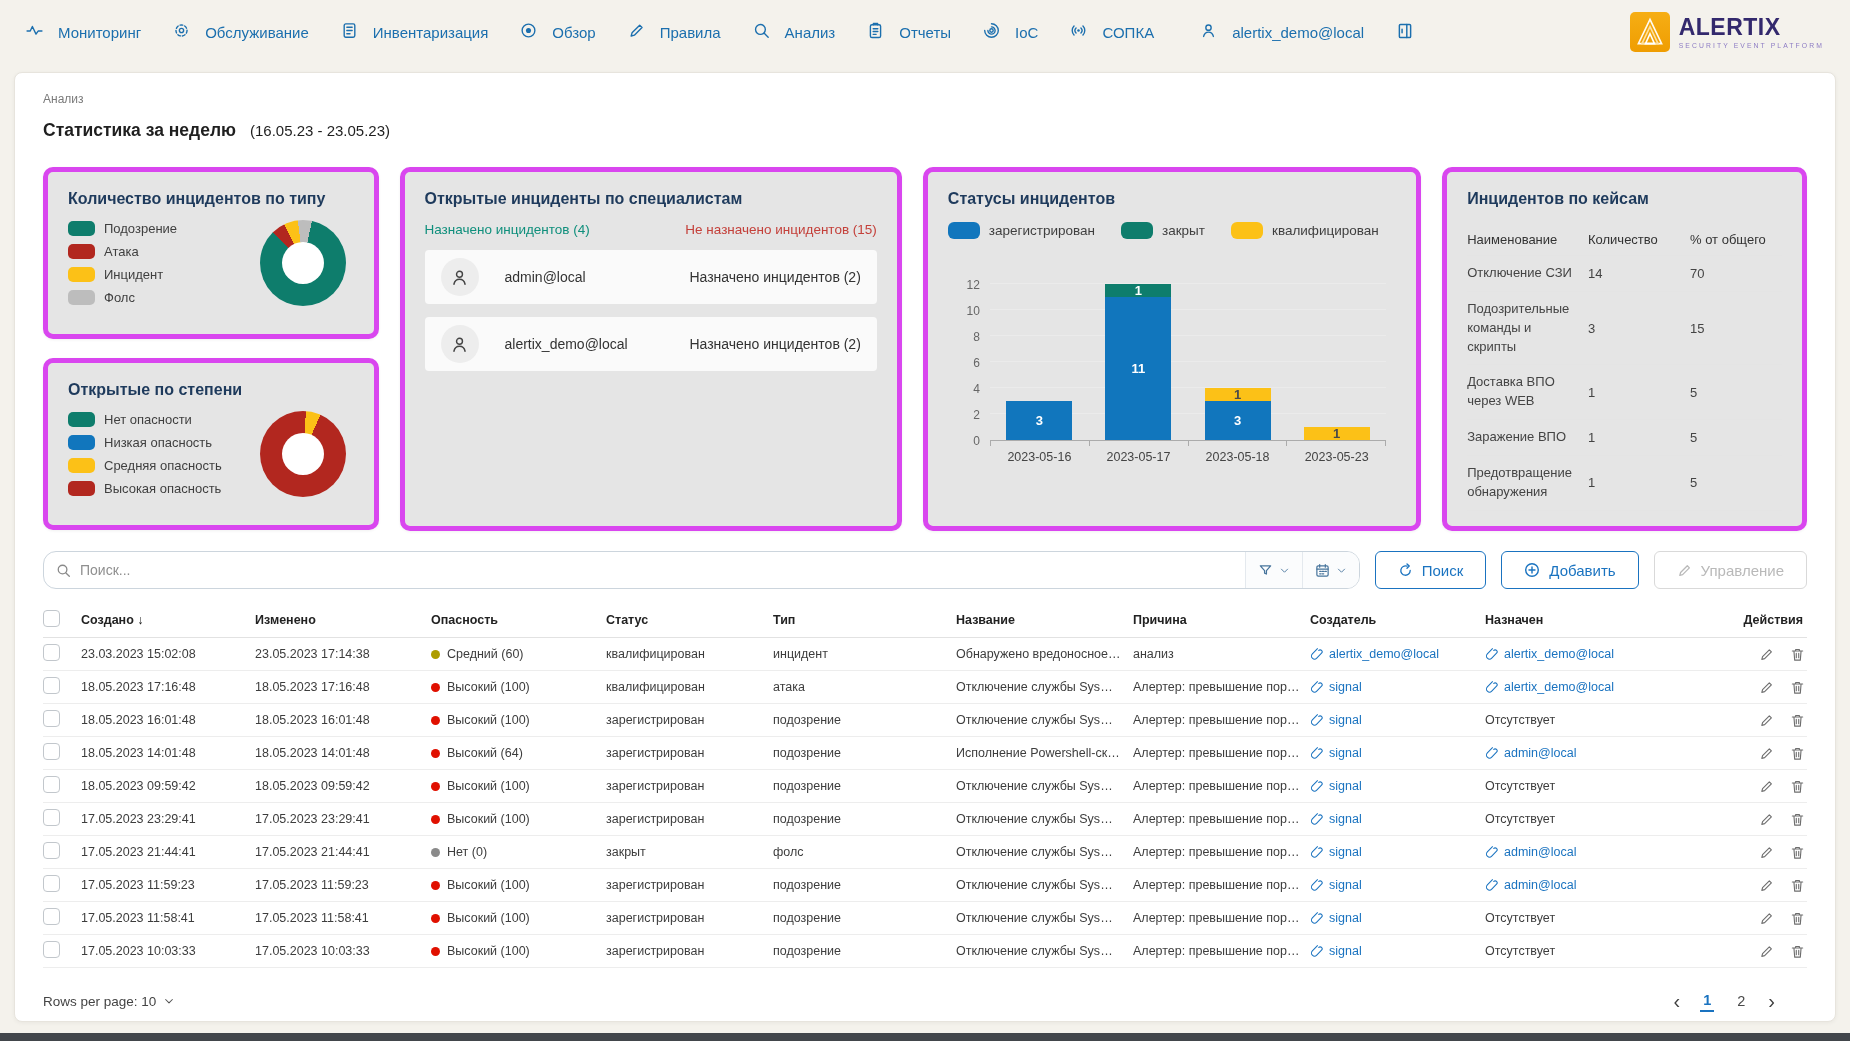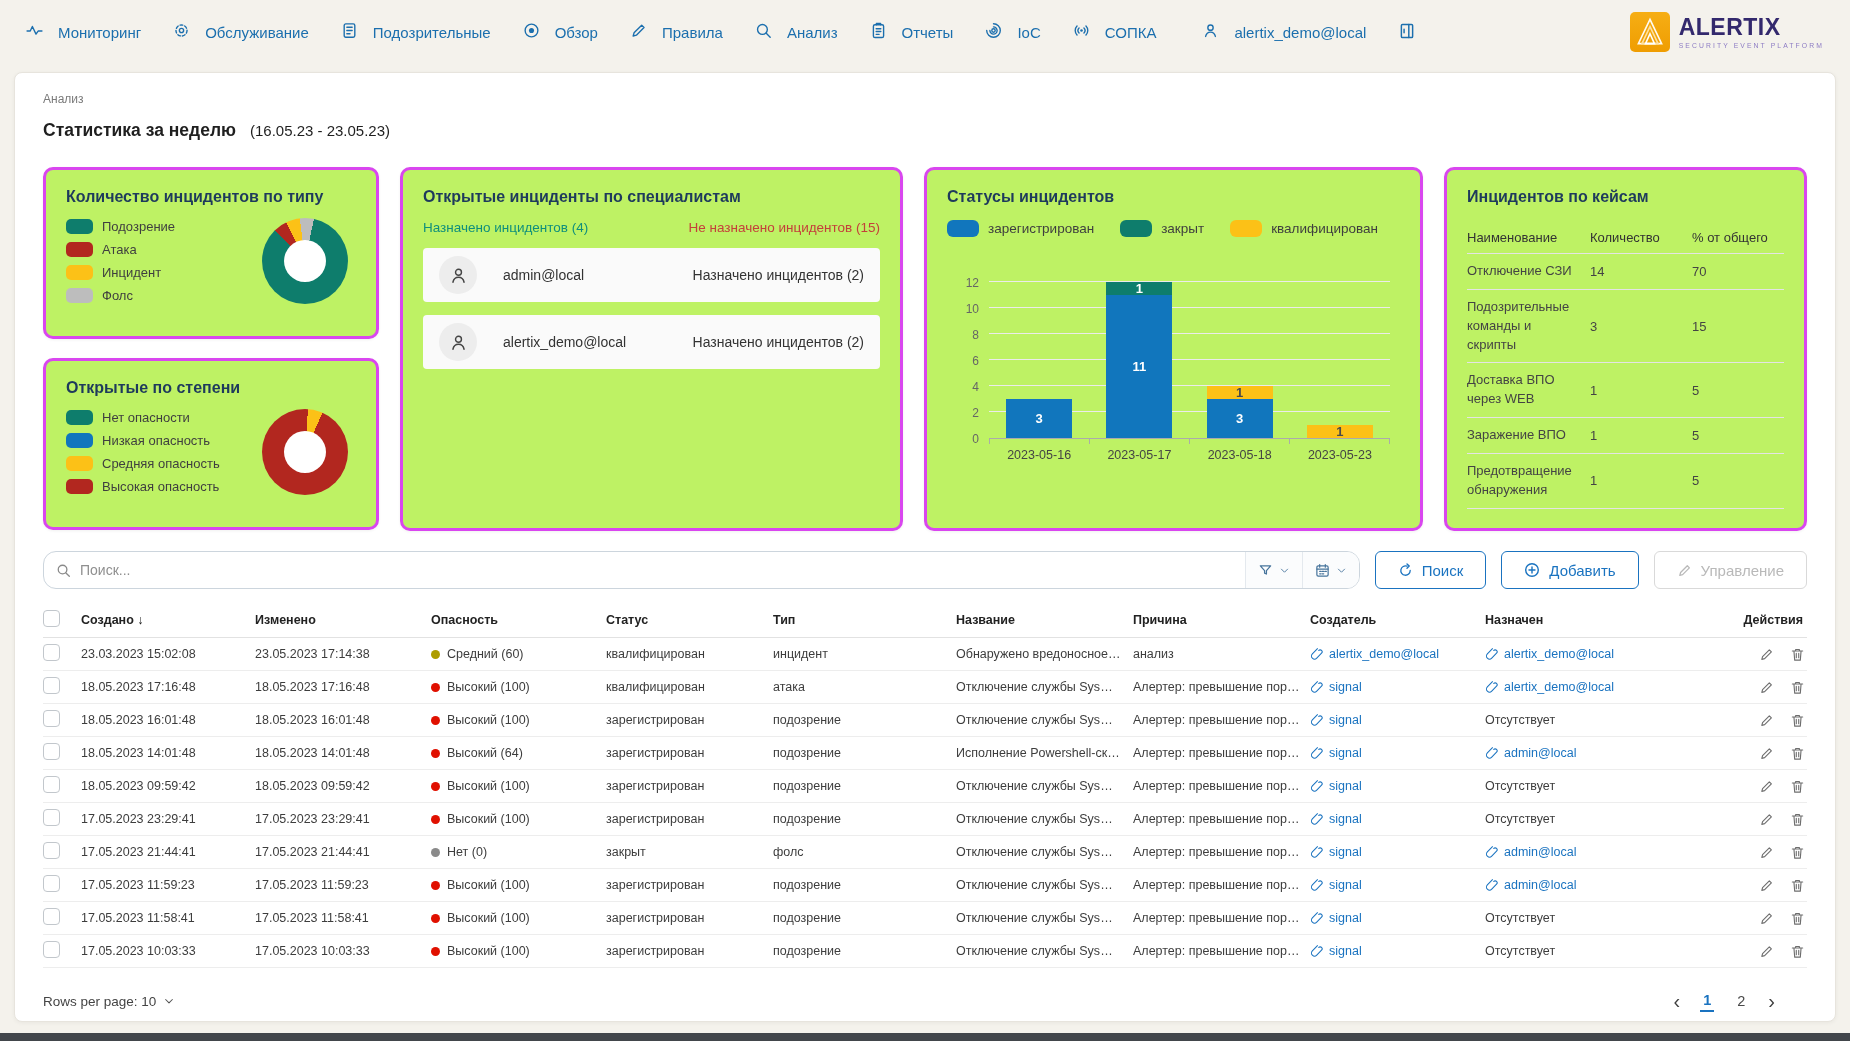--- a/index.html
+++ b/index.html
@@ -19,21 +19,21 @@
   .logo-text .t1{font-size:23px;font-weight:800;color:#33296d;letter-spacing:.5px;line-height:1;}
   .logo-text .t2{font-size:6.8px;letter-spacing:2.1px;color:#8d7cc4;margin-top:3px;}
   
   .main{position:absolute;left:14px;right:14px;top:72px;bottom:19px;background:#fff;border:1px solid #e7e4dd;border-radius:8px;box-shadow:0 1px 4px rgba(0,0,0,.05);padding:16px 28px 0 28px;overflow:hidden;}
   .breadcrumb{font-size:12px;color:#7a7a7a;margin-top:3px;}
   .page-head{margin-top:14px;display:flex;align-items:baseline;gap:14px;}
   .page-title{font-size:17.5px;font-weight:700;color:#1f1f1f;}
   .page-period{font-size:15px;color:#1f1f1f;}
   
   .cards-row{margin-top:26px;display:flex;gap:21px;align-items:stretch;height:364px;}
-  .card{background:#bef264;border:3px solid #d946ef;border-radius:10px;box-shadow:0 1px 3px rgba(0,0,0,.06);padding:18px 20px;}
+  .card{background:#e5e5e5;border:5px solid #d946ef;border-radius:10px;box-shadow:0 1px 3px rgba(0,0,0,.06);padding:18px 20px;}
   .card-title{font-size:16px;font-weight:700;color:#1e3a5c;}
   .col1{width:336px;display:flex;flex-direction:column;gap:19px;}
   .col1 .card{height:172px;}
   .pie-body{display:flex;align-items:center;margin-top:12px;}
   .legend{display:flex;flex-direction:column;gap:8px;flex:1;}
   .legend-item{display:flex;align-items:center;gap:9px;font-size:13px;color:#3f3f3f;}
   .swatch{width:27px;height:15px;border-radius:5px;flex:0 0 auto;}
   .donut{width:86px;height:86px;border-radius:50%;position:relative;flex:0 0 auto;margin-right:8px;}
   .donut::after{content:"";position:absolute;inset:22px;border-radius:50%;background:#fff;}
   
@@ -117,21 +117,21 @@
             <circle cx="8" cy="8" r="5.2" stroke-dasharray="2.6 1.9"></circle>
             <circle cx="8" cy="8" r="2"></circle>
           </svg></span>
       <span>Обслуживание</span>
     </div>
     <div class="nav-item">
       <span><svg width="17" height="17" viewBox="0 0 16 16">
             <rect x="3" y="1.8" width="10" height="12.5" rx="1.5"></rect>
             <path d="M5.5 5h5M5.5 8h5M5.5 11h3"></path>
           </svg></span>
-      <span>Подозрительные</span>
+      <span>Инвентаризация</span>
     </div>
     <div class="nav-item">
       <span><svg width="17" height="17" viewBox="0 0 16 16">
             <circle cx="8" cy="8" r="6"></circle>
             <circle cx="8" cy="8" r="2.4" fill="#1b6fae" stroke="none"></circle>
           </svg></span>
       <span>Обзор</span>
     </div>
     <div class="nav-item">
       <span><svg width="17" height="17" viewBox="0 0 16 16">

